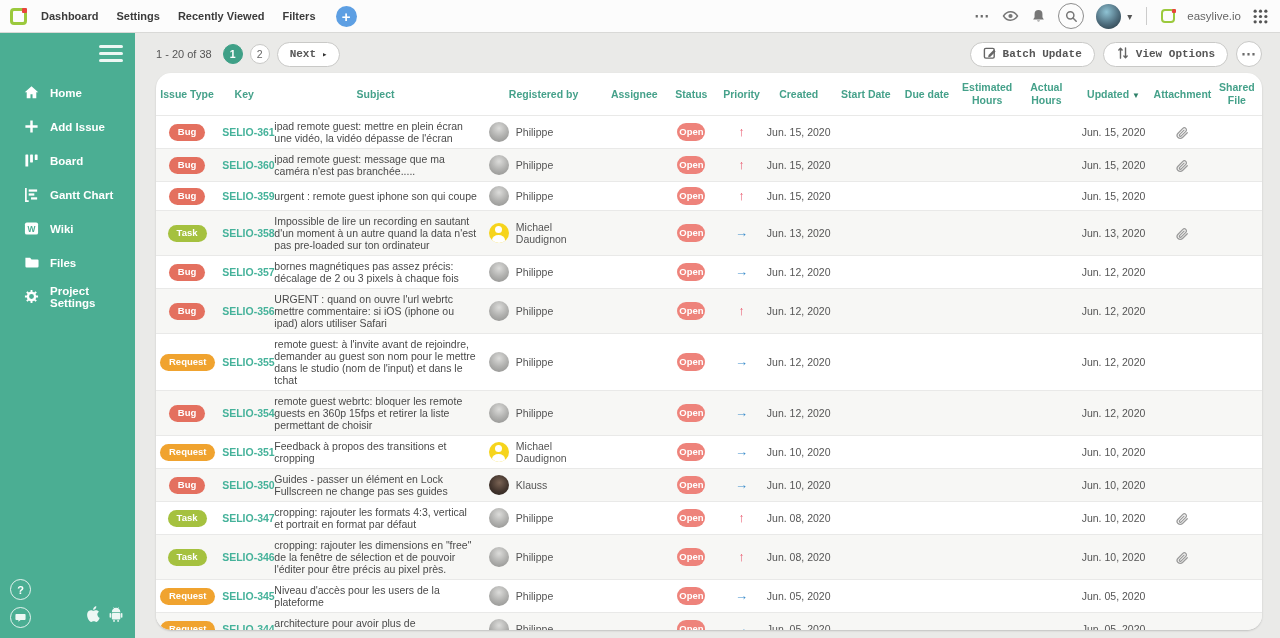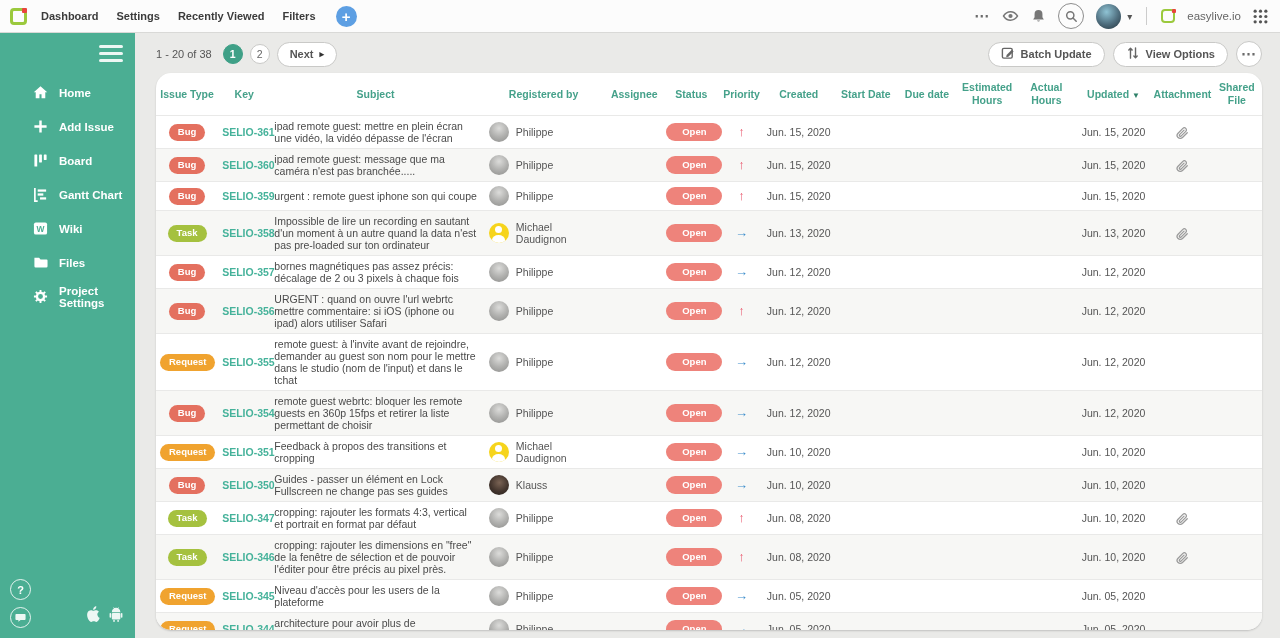--- a/index.html
+++ b/index.html
@@ -27,40 +27,40 @@
   .nav-divider { width:1px; height:18px; background:#ccc; margin:0 2px; }
   .backlog-logo.small { width:14px; height:14px; border-width:2.5px; }
   .backlog-logo.small::after { width:4px; height:4px; top:-2.5px; right:-2.5px; }
   .ws-name { font-size:11.5px; color:#666; cursor:pointer; }
 
   
   .main { flex:1; display:flex; min-height:0; }
   .sidebar { width:135px; flex:none; background:#4bae93; position:relative; padding-top:8px; }
   .hamburger { width:24px; margin:4px 12px 14px auto; cursor:pointer; }
   .hamburger i { display:block; height:3px; background:rgba(255,255,255,.9); border-radius:2px; margin-bottom:4px; }
-  .side-item { display:flex; align-items:center; gap:11px; height:34px; padding-left:33px;
+  .side-item { display:flex; align-items:center; gap:11px; height:34px; padding-left:24px;
                color:#fff; font-size:11.5px; font-weight:700; cursor:pointer; }
   .side-item svg { flex:none; }
   .side-item.active { background:#f3f3f1; color:#3d9c81; }
   .side-foot-left { position:absolute; left:10px; bottom:10px; display:flex; flex-direction:column; gap:7px; }
   .circle-ico { width:21px; height:21px; border:1.5px solid rgba(255,255,255,.85); border-radius:50%;
                 color:#fff; font-size:11px; font-weight:700; display:flex; align-items:center; justify-content:center; cursor:pointer; }
   .side-foot-right { position:absolute; right:12px; bottom:12px; display:flex; align-items:flex-end; gap:9px; }
 
   .content { flex:1; min-width:0; display:flex; flex-direction:column; }
 
   
   .toolbar { display:flex; align-items:center; justify-content:space-between; padding:8px 18px 6px 21px; }
   .tb-left { display:flex; align-items:center; gap:7px; }
   .count { font-size:11px; color:#555; margin-right:4px; }
   .page-circle { width:20px; height:20px; border-radius:50%; font-size:10.5px; display:flex; align-items:center;
                  justify-content:center; cursor:pointer; background:#fff; border:1px solid #c9c9c7; color:#666; }
   .page-circle.active { background:#3fa087; border-color:#3fa087; color:#fff; font-weight:700; }
   .pill-btn { display:inline-flex; align-items:center; gap:6px; background:#fff; border:1px solid #c9c9c7;
-              border-radius:13px; height:25px; padding:0 12px; font-size:11px; font-weight:700; color:#555; cursor:pointer; }
+              border-radius:13px; height:25px; padding:0 12px; font-size:11px; font-weight:700; color:#555; cursor:pointer;font-family:Liberation Mono, monospace; }
   .tb-right { display:flex; align-items:center; gap:8px; }
   .round-btn { width:26px; height:26px; border-radius:50%; background:#fff; border:1px solid #c9c9c7;
                display:flex; align-items:center; justify-content:center; cursor:pointer; }
   .next-arrow { font-size:9px; color:#333; }
 
   
   .card { margin:0 18px 8px 21px; background:#fff; border-radius:15px; box-shadow:0 1px 2px rgba(0,0,0,.18); overflow:hidden; }
   table { width:100%; border-collapse:collapse; table-layout:fixed; }
   th { color:#45a18a; font-size:10.5px; font-weight:700; text-align:center; padding:8px 2px; line-height:1.25; vertical-align:middle; }
   .sort-caret { font-size:8px; color:#2f8169; }
@@ -72,21 +72,21 @@
   .key-link { color:#45b29a; text-decoration:none; white-space:nowrap;font-weight:bold; }
   .subject { text-align:left; }
   .reg-cell { display:flex; align-items:center; gap:7px; padding-left:4px; }
   .avatar { width:20px; height:20px; border-radius:50%; flex:none; position:relative; overflow:hidden; }
   .av-philippe { background:radial-gradient(circle at 50% 32%, #dcdcda 0%, #b3b3b1 48%, #8d8d8b 100%); }
   .av-klauss   { background:radial-gradient(circle at 52% 38%, #7a6354 0%, #43352d 55%, #241e1a 100%); }
   .av-michael  { background:#f6d41c; }
   .av-michael::before { content:""; position:absolute; top:3px; left:6.5px; width:7px; height:7px; border-radius:50%; background:#fff; }
   .av-michael::after  { content:""; position:absolute; top:11.5px; left:3.5px; width:13px; height:10px; border-radius:50% 50% 40% 40%; background:#fff; }
   .reg-name { font-size:10.5px; color:#555; }
-  .status-pill { display:inline-block; width:56px; padding:3px 0; border-radius:10px; color:#fff; font-size:9.5px; font-weight:700; text-align:center; }
+  .status-pill { display:inline-block; width:28px; padding:3px 0; border-radius:10px; color:#fff; font-size:9.5px; font-weight:700; text-align:center; }
   .prio { font-size:13px; font-weight:700; }
   .date { white-space:nowrap; color:#555; }
   .clip svg { vertical-align:middle; }
 </style>
 </head>
 <body>
 
 <div class="app">
 
   <header class="navbar">

